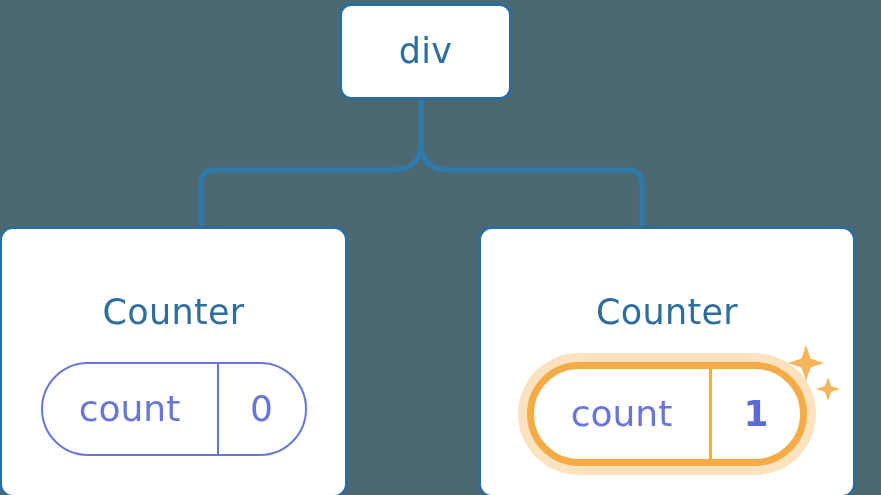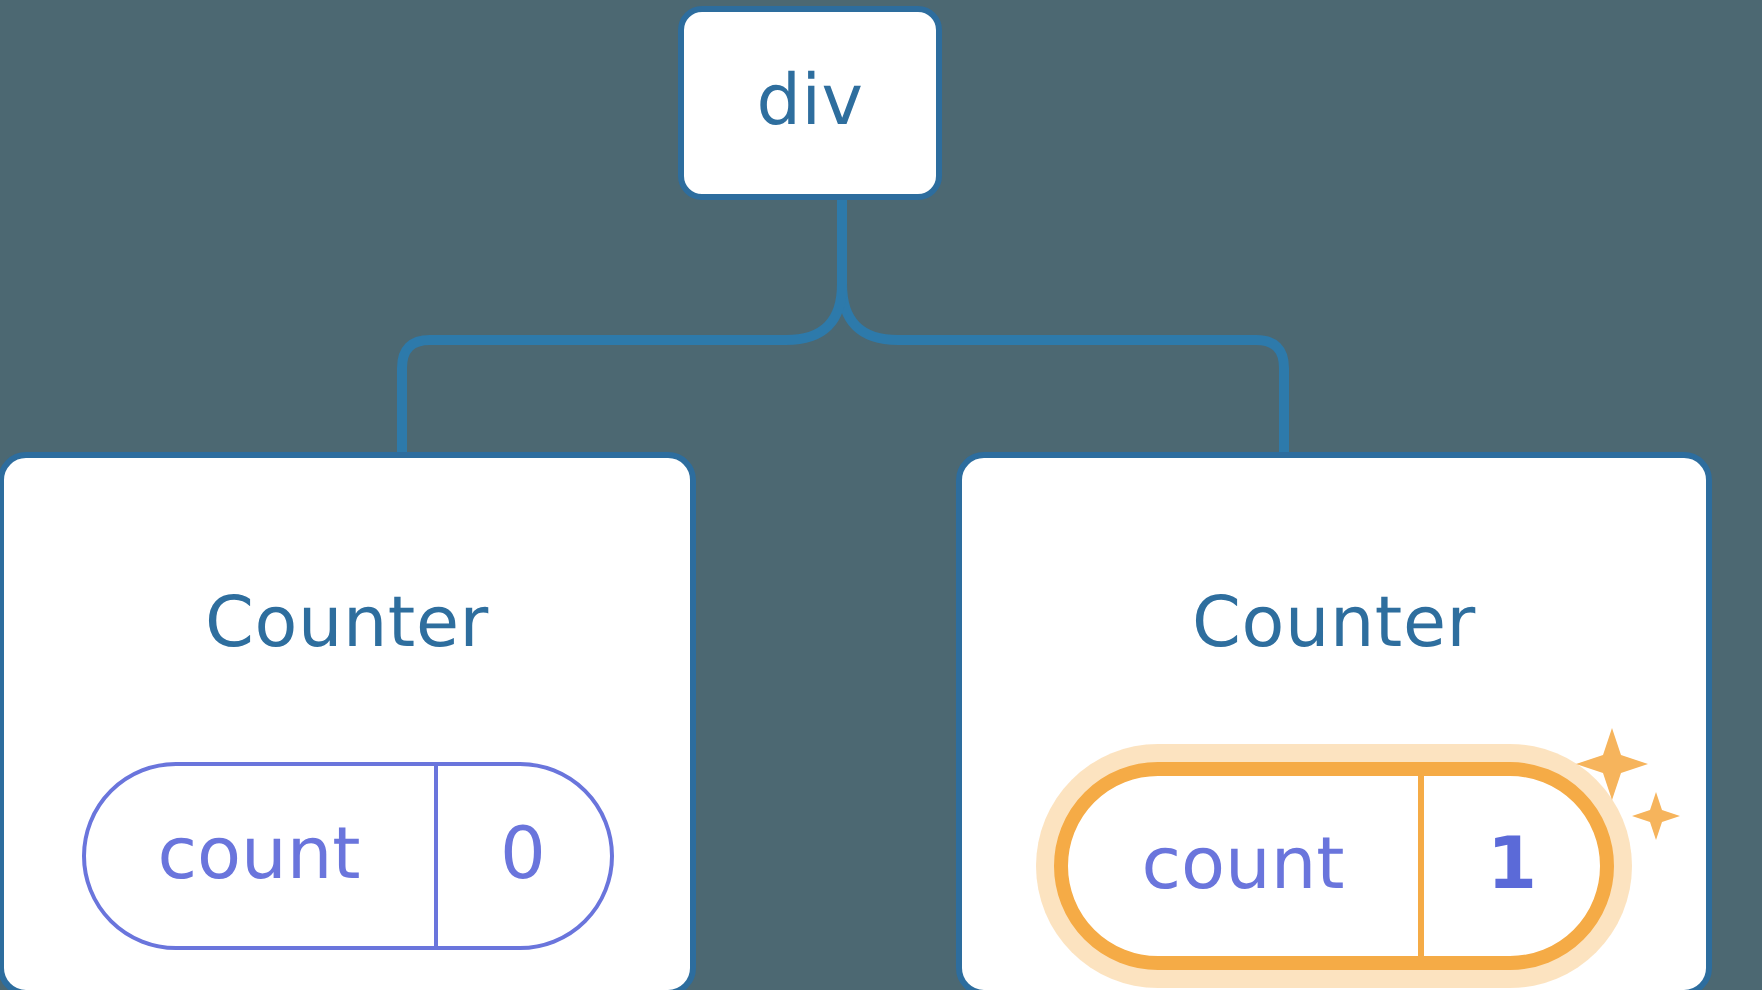--- a/index.html
+++ b/index.html
@@ -30,21 +30,21 @@
     height: 495px;
     z-index: 1;
     pointer-events: none;
   }
 
   
   .node-root {
     position: absolute;
     left: 339px;
     top: 3px;
-    width: 132px;
+    width: 173px;
     height: 97px;
     box-sizing: border-box;
     background: #ffffff;
     border: 3px solid #2d6d9e;
     border-radius: 12px;
     display: flex;
     align-items: center;
     justify-content: center;
     z-index: 3;
   }
@@ -83,21 +83,21 @@
     color: #2e6e9e;
     font-size: 35px;
     line-height: 1;
     letter-spacing: 0.3px;
     margin-top: 66px;
   }
 
   
   .pill-wrap {
     position: relative;
-    margin-top: 51px;
+    margin-top: 32px;
     display: flex;
     justify-content: center;
     width: 100%;
   }
 
   .pill {
     position: relative;
     box-sizing: border-box;
     display: flex;
     align-items: stretch;

